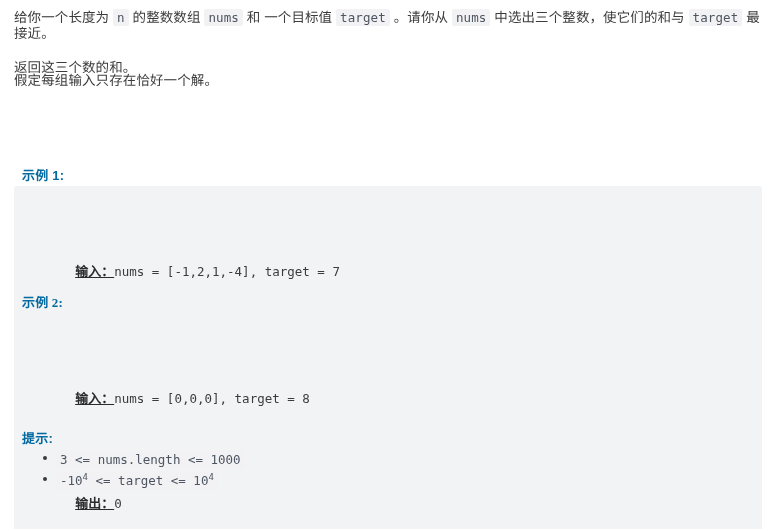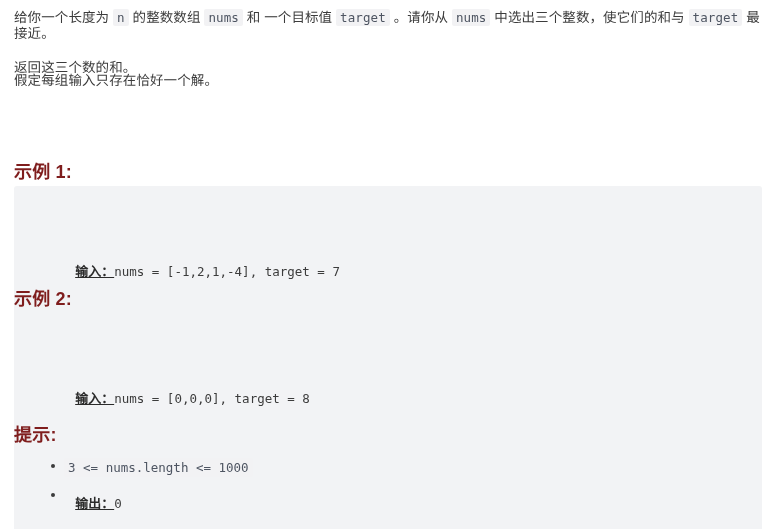--- a/index.html
+++ b/index.html
@@ -46,28 +46,28 @@
     color: #4e5562;
     padding: 1px 4px;
     border-radius: 2px;
     white-space: pre;
   }
 
   
   .heading {
     position: absolute;
     left: 14px;
-    margin: 0;
-    font-size: 18px;
+    margin: 8px;
+    font-size: 13px;
     font-weight: bold;
-    color: #7f1d1d;
+    color: #0369a1;
     letter-spacing: 0.2px;
   }
   .heading.h-ex1  { top: 157px; }
-  .heading.h-ex2  { top: 284px; }
+  .heading.h-ex2  { top: 284px; font-family: Liberation Serif, serif; }
   .heading.h-hint { top: 420px; }
 
   
   .codeblock {
     position: absolute;
     left: 14px;
     width: 748px;
     box-sizing: border-box;
     background: #f2f3f5;
     border-radius: 3px;
@@ -94,21 +94,21 @@
     position: absolute;
     left: 0;
     top: 448px;
     margin: 0;
     padding-left: 56px;
     list-style: none;
   }
   .hint-list li {
     position: relative;
     line-height: 21px;
-    margin: 8px;
+    margin: 0;
     padding: 0;
   }
   .hint-list li .bullet {
     position: absolute;
     left: -13px;
     top: 8px;
     width: 4px;
     height: 4px;
     border-radius: 50%;
     background: #3c3c3c;
@@ -163,16 +163,17 @@
 
   <h3 class="heading h-hint">提示:</h3>
 
   <ul class="hint-list">
     <li>
       <span class="bullet"></span>
       <code class="inline">3 &lt;= nums.length &lt;= 1000</code>
     </li>
     <li>
       <span class="bullet"></span>
+      <code class="inline">-10<sup>4</sup> &lt;= target &lt;= 10<sup>4</sup></code>
     </li>
   </ul>
 
 </div>
 
 </body></html>

